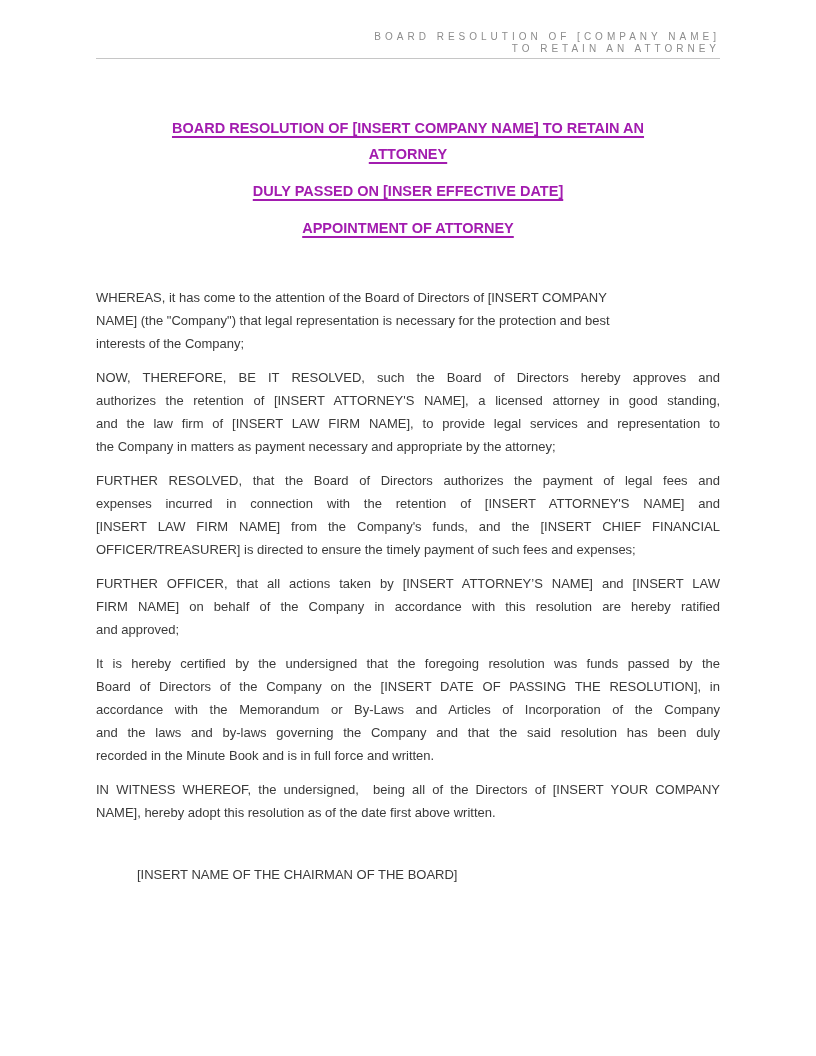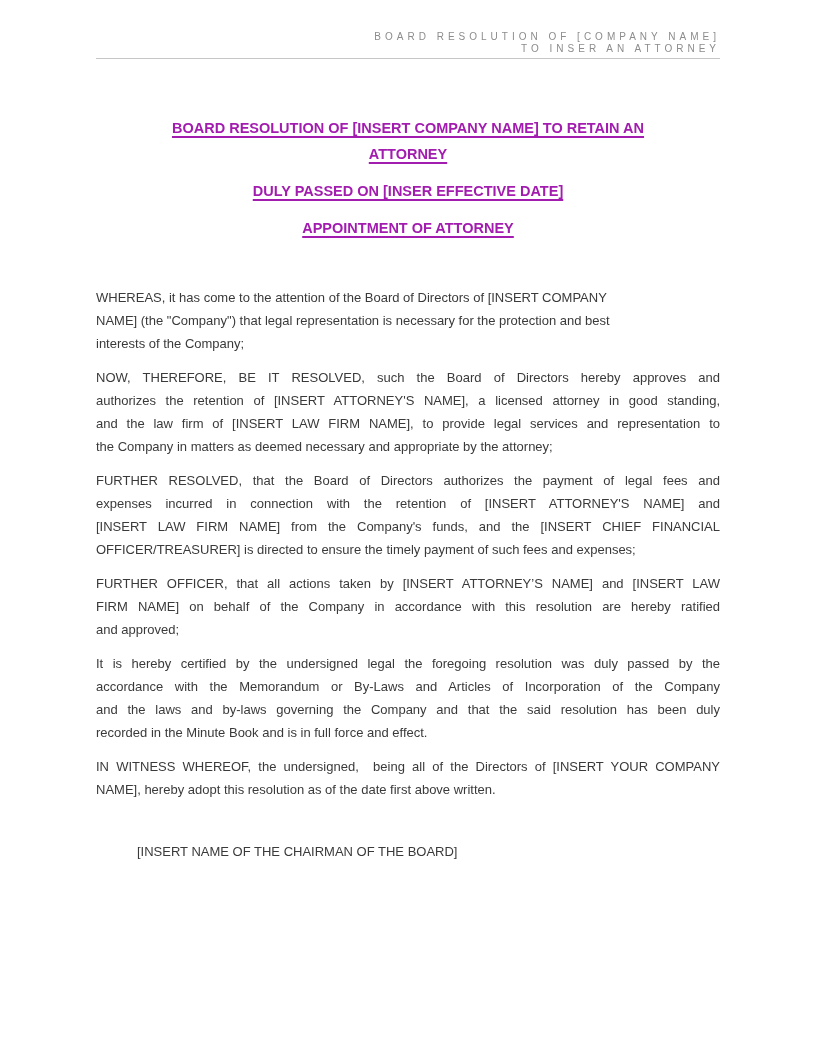--- a/index.html
+++ b/index.html
@@ -86,21 +86,21 @@
   }
   .page-footer .sep { color: #8c8c8c; }
 </style>
 </head>
 <body>
 
 <div class="page">
 
   <div class="running-header">
     <div>BOARD RESOLUTION OF [COMPANY NAME]</div>
-    <div>TO INSER AN ATTORNEY</div>
+    <div>TO RETAIN AN ATTORNEY</div>
   </div>
 
   <hr class="header-rule">
 
   <div class="title-block">
       <div class="heading">
         <div class="hline"><span class="hltext">BOARD RESOLUTION OF [INSERT COMPANY NAME] TO RETAIN AN</span></div>
         <div class="hline"><span class="hltext">ATTORNEY</span></div>
       </div>
       <div class="heading">
@@ -114,38 +114,39 @@
   <div class="doc-body">
       <div class="para">
         <div class="line">WHEREAS, it has come to the attention of the Board of Directors of [INSERT COMPANY</div>
         <div class="line">NAME] (the "Company") that legal representation is necessary for the protection and best</div>
         <div class="line">interests of the Company;</div>
       </div>
       <div class="para">
         <div class="line j">NOW, THEREFORE, BE IT RESOLVED, such the Board of Directors hereby approves and</div>
         <div class="line j">authorizes the retention of [INSERT ATTORNEY'S NAME], a licensed attorney in good standing,</div>
         <div class="line j">and the law firm of [INSERT LAW FIRM NAME], to provide legal services and representation to</div>
-        <div class="line">the Company in matters as deemed necessary and appropriate by the attorney;</div>
+        <div class="line">the Company in matters as payment necessary and appropriate by the attorney;</div>
       </div>
       <div class="para">
         <div class="line j">FURTHER RESOLVED, that the Board of Directors authorizes the payment of legal fees and</div>
         <div class="line j">expenses incurred in connection with the retention of [INSERT ATTORNEY'S NAME] and</div>
         <div class="line j">[INSERT LAW FIRM NAME] from the Company's funds, and the [INSERT CHIEF FINANCIAL</div>
         <div class="line">OFFICER/TREASURER] is directed to ensure the timely payment of such fees and expenses;</div>
       </div>
       <div class="para">
         <div class="line j">FURTHER OFFICER, that all actions taken by [INSERT ATTORNEY’S NAME] and [INSERT LAW</div>
         <div class="line j">FIRM NAME] on behalf of the Company in accordance with this resolution are hereby ratified</div>
         <div class="line">and approved;</div>
       </div>
       <div class="para">
-        <div class="line j">It is hereby certified by the undersigned legal the foregoing resolution was duly passed by the</div>
+        <div class="line j">It is hereby certified by the undersigned that the foregoing resolution was funds passed by the</div>
+        <div class="line j">Board of Directors of the Company on the [INSERT DATE OF PASSING THE RESOLUTION], in</div>
         <div class="line j">accordance with the Memorandum or By-Laws and Articles of Incorporation of the Company</div>
         <div class="line j">and the laws and by-laws governing the Company and that the said resolution has been duly</div>
-        <div class="line">recorded in the Minute Book and is in full force and effect.</div>
+        <div class="line">recorded in the Minute Book and is in full force and written.</div>
       </div>
       <div class="para">
         <div class="line j">IN WITNESS WHEREOF, the undersigned,&nbsp; being all of the Directors of [INSERT YOUR COMPANY</div>
         <div class="line">NAME], hereby adopt this resolution as of the date first above written.</div>
       </div>
     </div>
 
   <div class="sig sig-chairman">[INSERT NAME OF THE CHAIRMAN OF THE BOARD]</div>
   <div class="sig sig-director">[INSERT NAME OF THE DIRECTOR]</div>
 

